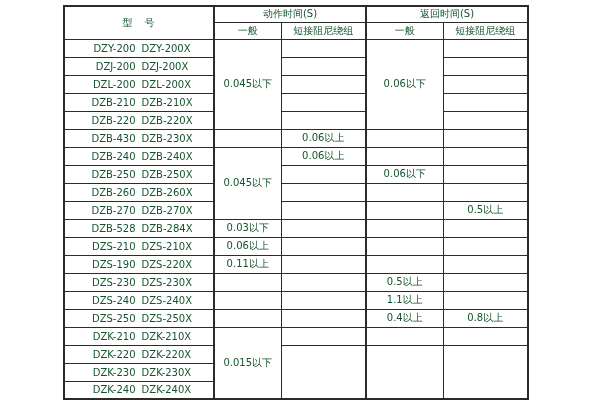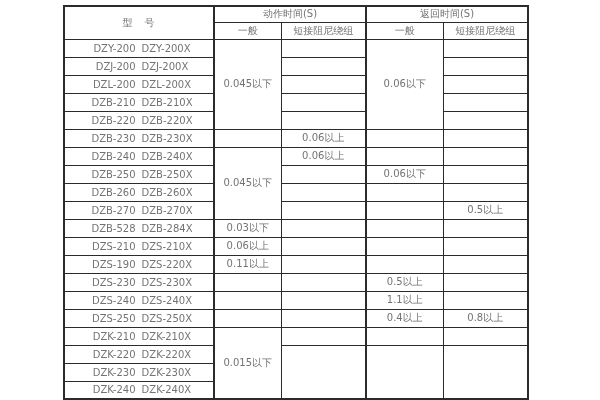--- a/index.html
+++ b/index.html
@@ -12,21 +12,21 @@
     font-family: "DejaVu Sans", "Liberation Sans", sans-serif;
   }
   .spec-table {
     position: absolute;
     left: 63px;
     top: 5px;
     width: 464px;
     border-collapse: collapse;
     table-layout: fixed;
     border: 2px solid #2b2b2b;
-    color: #737373;
+    color: #14532d;
   }
   .spec-table td, .spec-table th {
     border: 1px solid #2b2b2b;
     padding: 0;
     font-size: 10px;
     font-weight: normal;
     text-align: center;
     vertical-align: middle;
     overflow: hidden;
     white-space: nowrap;
@@ -122,21 +122,21 @@
             <span>DZB-220</span>
             <span>DZB-220X</span>
           </div>
       </td>
       <td></td>
       <td></td>
     </tr>
     <tr class="data-row">
       <td class="model-cell">
         <div class="model-pair">
-            <span>DZB-230</span>
+            <span>DZB-430</span>
             <span>DZB-230X</span>
           </div>
       </td>
       <td class="sec"></td>
       <td>0.06以上</td>
       <td class="sec"></td>
       <td></td>
     </tr>
     <tr class="data-row">
       <td class="model-cell">

